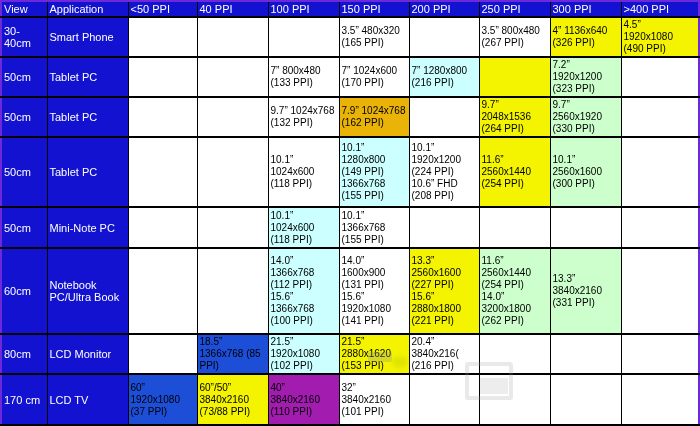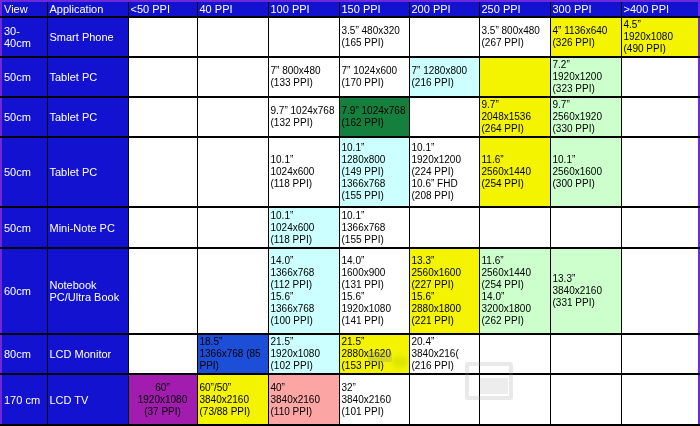--- a/index.html
+++ b/index.html
@@ -123,21 +123,21 @@
         </tr>
         <tr style="height: 39px;">
           <td class="bluecell">50cm</td>
           <td class="bluecell">Tablet PC</td>
           <td class="datacell" style="background: rgb(255, 255, 255);"></td>
           <td class="datacell" style="background: rgb(255, 255, 255);"></td>
           <td class="datacell" style="background: rgb(255, 255, 255);">
             <div class="line">9.7” 1024x768</div>
             <div class="line">(132 PPI)</div>
           </td>
-          <td class="datacell" style="background: #15803d;">
+          <td class="datacell" style="background: #eab308;">
             <div class="line">7.9” 1024x768</div>
             <div class="line">(162 PPI)</div>
           </td>
           <td class="datacell" style="background: rgb(255, 255, 255);"></td>
           <td class="datacell" style="background: rgb(244, 244, 0);">
             <div class="line">9.7”</div>
             <div class="line">2048x1536</div>
             <div class="line">(264 PPI)</div>
           </td>
           <td class="datacell" style="background: rgb(204, 255, 204);">
@@ -271,31 +271,31 @@
             <div class="line">3840x216(</div>
             <div class="line">(216 PPI)</div>
           </td>
           <td class="datacell" style="background: rgb(255, 255, 255);"></td>
           <td class="datacell" style="background: rgb(255, 255, 255);"></td>
           <td class="datacell" style="background: rgb(255, 255, 255);"></td>
         </tr>
         <tr style="height: 51px;">
           <td class="bluecell">170 cm</td>
           <td class="bluecell">LCD TV</td>
-          <td class="datacell" style="background: #a21caf; text-align: center;">
+          <td class="datacell" style="background: #1d4ed8;">
             <div class="line">60”</div>
             <div class="line">1920x1080</div>
             <div class="line">(37 PPI)</div>
           </td>
           <td class="datacell" style="background: rgb(244, 244, 0);">
             <div class="line">60”/50”</div>
             <div class="line">3840x2160</div>
             <div class="line">(73/88 PPI)</div>
           </td>
-          <td class="datacell" style="background: #fca5a5;">
+          <td class="datacell" style="background: #a21caf;">
             <div class="line">40”</div>
             <div class="line">3840x2160</div>
             <div class="line">(110 PPI)</div>
           </td>
           <td class="datacell" style="background: rgb(255, 255, 255);">
             <div class="line">32”</div>
             <div class="line">3840x2160</div>
             <div class="line">(101 PPI)</div>
           </td>
           <td class="datacell" style="background: rgb(255, 255, 255);"></td>

